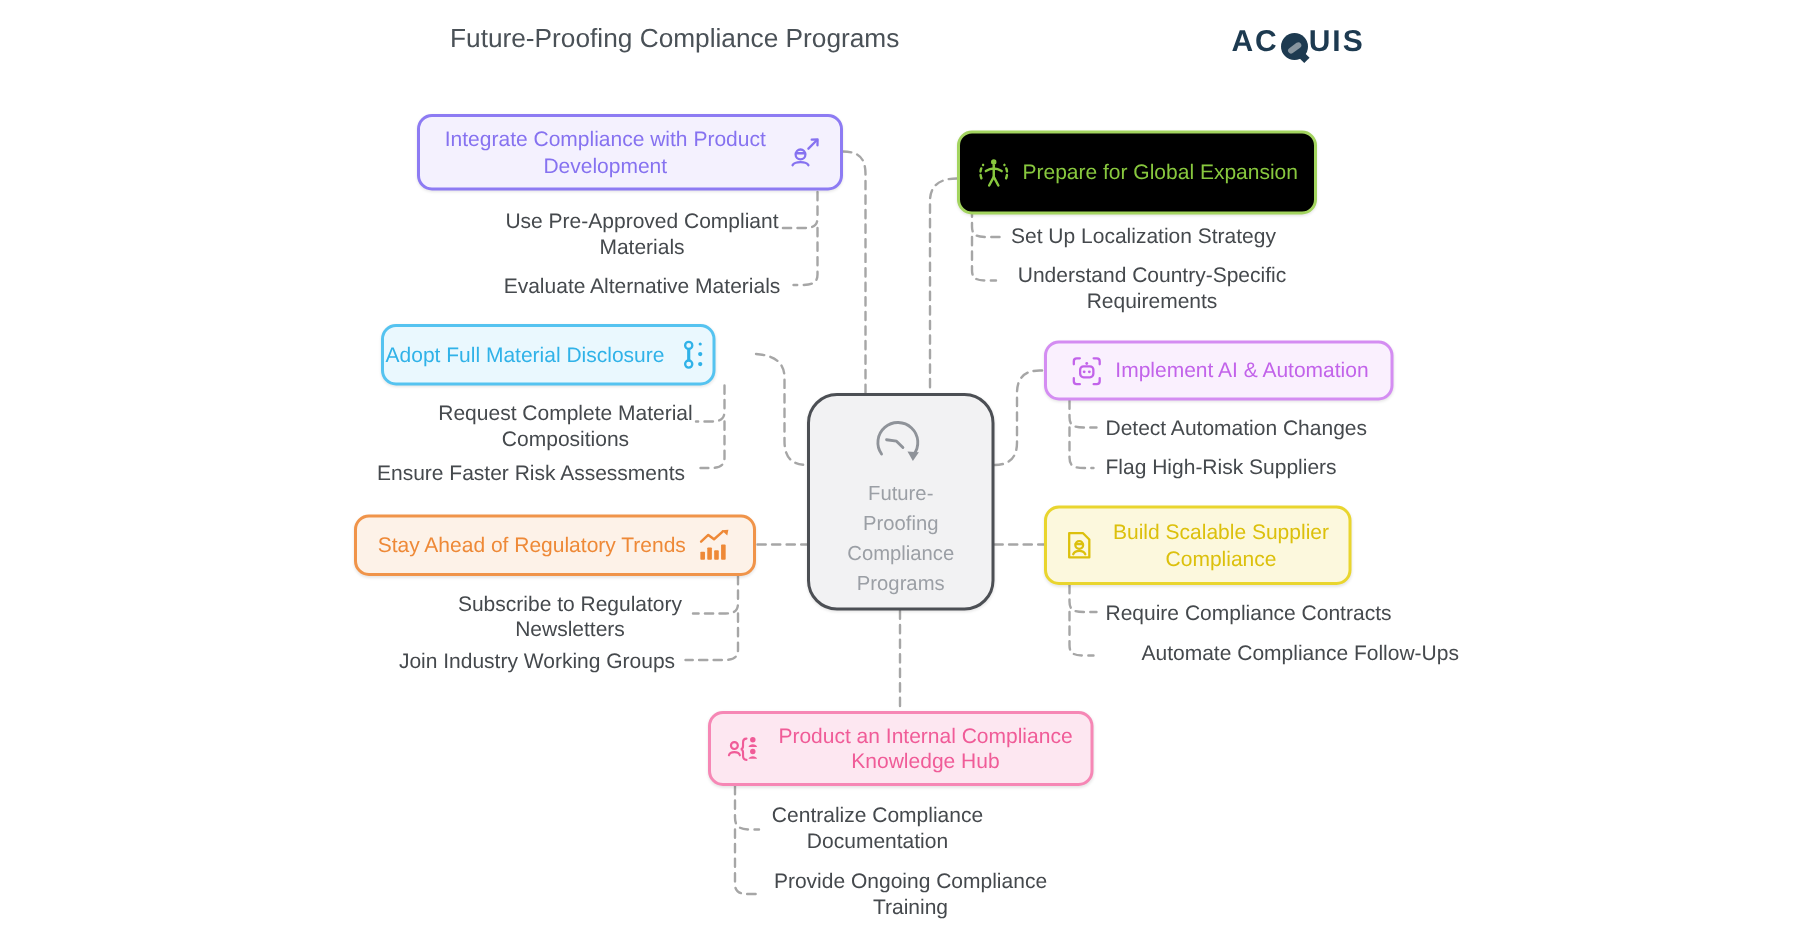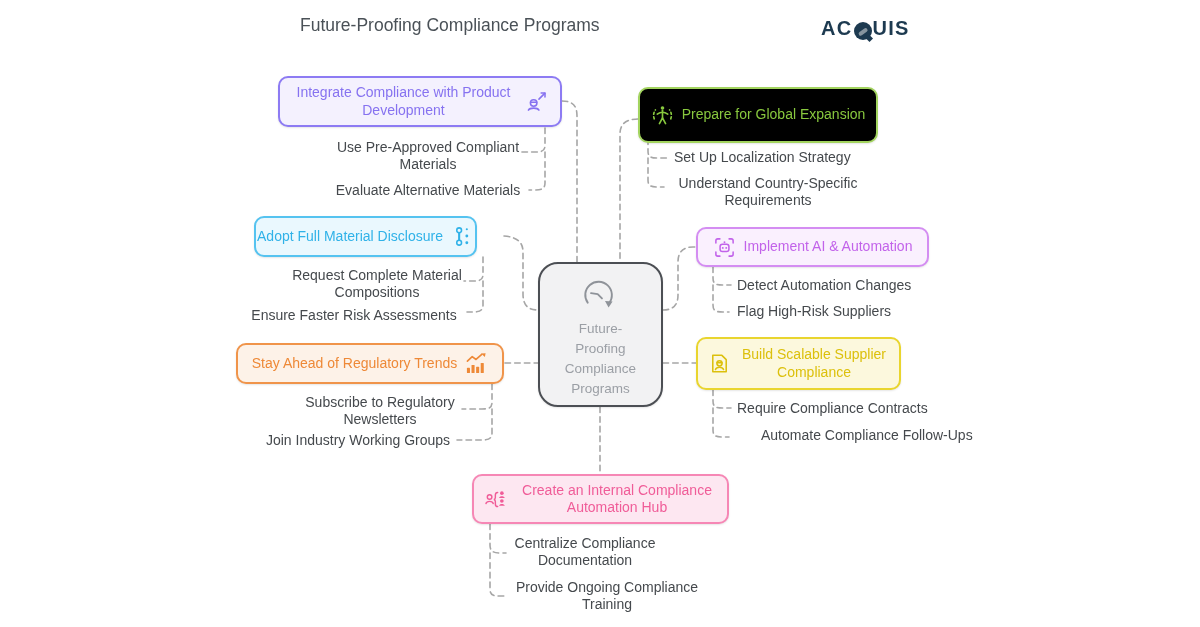--- a/index.html
+++ b/index.html
@@ -202,18 +202,18 @@
         <path d="M 2 16.2 c 0.8 -3 6.8 -3 7.6 0"></path>
         <path d="M 14.2 4.6 Q 11.8 4.6 11.8 7.4 V 9.8 Q 11.8 11.8 10.2 12 Q 11.8 12.2 11.8 14.2 V 16.6 Q 11.8 19.4 14.2 19.4"></path>
         <g fill="currentColor" stroke="none">
           <circle cx="18.6" cy="5.4" r="1.9"></circle>
           <path d="M 15.6 10.4 c 0.6 -2.4 5.4 -2.4 6 0 z"></path>
           <circle cx="18.6" cy="13.6" r="1.9"></circle>
           <path d="M 15.6 18.6 c 0.6 -2.4 5.4 -2.4 6 0 z"></path>
         </g>
       </svg>
     </span>
-    <span>Create an Internal Compliance Automation Hub</span>
+    <span>Product an Internal Compliance Knowledge Hub</span>
   </div>
   <div class="sub s6a">Centralize Compliance Documentation</div>
   <div class="sub s6b">Provide Ongoing Compliance Training</div>
 
 </div>
 
 </body></html>

